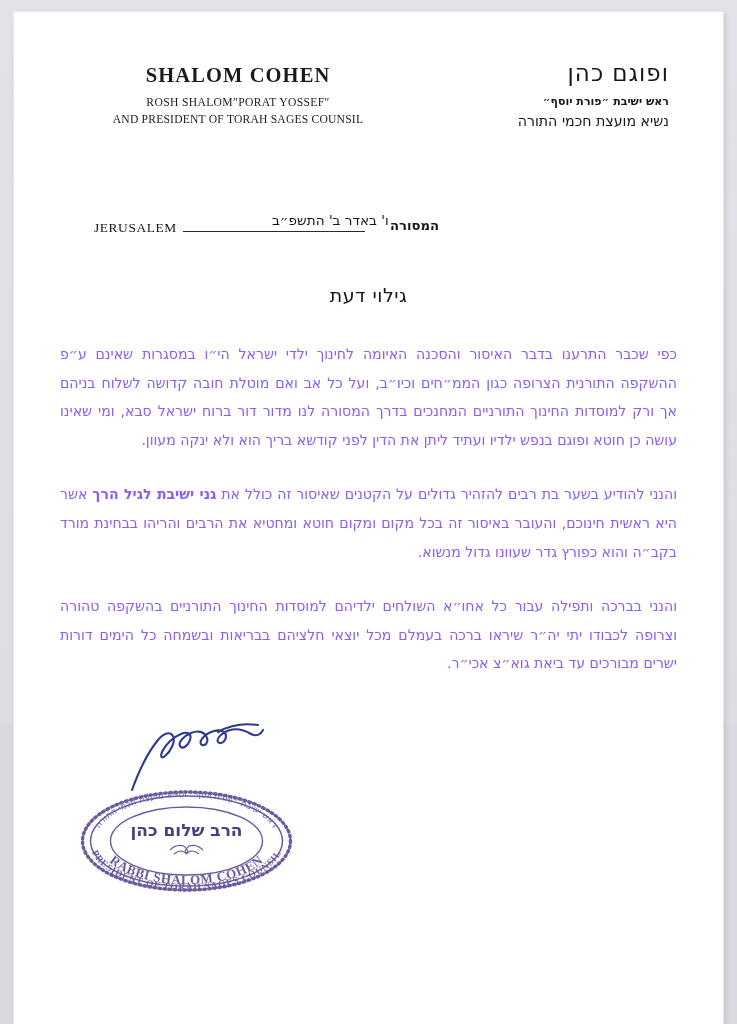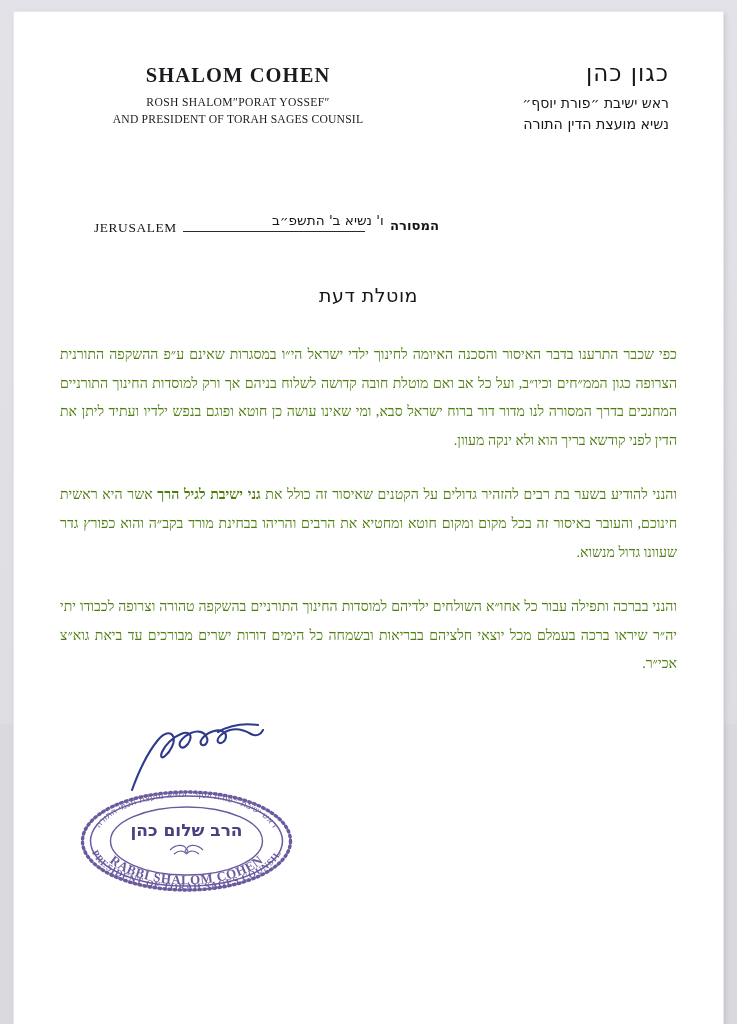--- a/index.html
+++ b/index.html
@@ -79,22 +79,23 @@
     direction: rtl;
     color: #16161a;
     font-family: "DejaVu Sans", sans-serif;
   }
   .lh-he .name {
     font-size: 23px;
     letter-spacing: 1px;
     line-height: 1.2;
   }
   .lh-he .sub1 {
-    font-size: 14px;
+    font-size: 11px;
     margin-top: 7px;
+    font-weight: bold;
   }
   .lh-he .sub2 {
     font-size: 14.2px;
     margin-top: 5px;
   }
 
   
   .dateline {
     position: relative;
     margin: 28px 44px 0 44px;
@@ -141,24 +142,23 @@
     direction: rtl;
     font-size: 19px;
     color: #15151a;
     letter-spacing: .5px;
   }
   .body-block {
     direction: rtl;
     margin: 34px 46px 0 46px;
     text-align: justify;
     text-align-last: right;
-    color: #4d7c0f;
+    color: #8b5cf6;
     font-size: 14.1px;
     line-height: 2.03;
-    font-family: Liberation Serif, serif;
   }
   .body-block p {
     margin: 0 0 26px 0;
   }
   .body-block p:last-child { margin-bottom: 0; }
   .b { font-weight: bold; }
 
   
   .signature-area {
     position: relative;
@@ -192,35 +192,35 @@
 
     <div class="letterhead">
 
       <div class="lh-en">
         <div class="name">SHALOM COHEN</div>
         <div class="sub1">ROSH SHALOM″PORAT YOSSEF″</div>
         <div class="sub2">AND PRESIDENT OF TORAH SAGES COUNSIL</div>
       </div>
 
       <div class="lh-he">
-        <div class="name">כגון כהן</div>
+        <div class="name">ופוגם כהן</div>
         <div class="sub1">ראש ישיבת ״פורת יוסף״</div>
-        <div class="sub2">נשיא מועצת הדין התורה</div>
+        <div class="sub2">נשיא מועצת חכמי התורה</div>
       </div>
 
     </div>
 
     <div class="dateline">
       <span class="dl-jerusalem-en">JERUSALEM</span>
       <span class="dl-rule"></span>
-      <span class="dl-date-he">ו' נשיא ב' התשפ״ב</span>
+      <span class="dl-date-he">ו' באדר ב' התשפ״ב</span>
       <span class="dl-jerusalem-he">המסורה</span>
     </div>
 
-    <div class="doc-title">מוטלת דעת</div>
+    <div class="doc-title">גילוי דעת</div>
 
     <div class="body-block">
       <p><span>כפי שכבר התרענו בדבר האיסור והסכנה האיומה לחינוך ילדי ישראל הי״ו במסגרות שאינם ע״פ ההשקפה התורנית הצרופה כגון הממ״חים וכיו״ב, ועל כל אב ואם מוטלת חובה קדושה לשלוח בניהם אך ורק למוסדות החינוך התורניים המחנכים בדרך המסורה לנו מדור דור ברוח ישראל סבא, ומי שאינו עושה כן חוטא ופוגם בנפש ילדיו ועתיד ליתן את הדין לפני קודשא בריך הוא ולא ינקה מעוון.</span></p>
       <p><span>והנני להודיע בשער בת רבים להזהיר גדולים על הקטנים שאיסור זה כולל את </span><span class="b">גני ישיבת לגיל הרך</span><span> אשר היא ראשית חינוכם, והעובר באיסור זה בכל מקום ומקום חוטא ומחטיא את הרבים והריהו בבחינת מורד בקב״ה והוא כפורץ גדר שעוונו גדול מנשוא.</span></p>
       <p><span>והנני בברכה ותפילה עבור כל אחו״א השולחים ילדיהם למוסדות החינוך התורניים בהשקפה טהורה וצרופה לכבודו יתי יה״ר שיראו ברכה בעמלם מכל יוצאי חלציהם בבריאות ובשמחה כל הימים דורות ישרים מבורכים עד ביאת גוא״צ אכי״ר.</span></p>
     </div>
 
     <div class="signature-area">
 
       <div class="signature">

